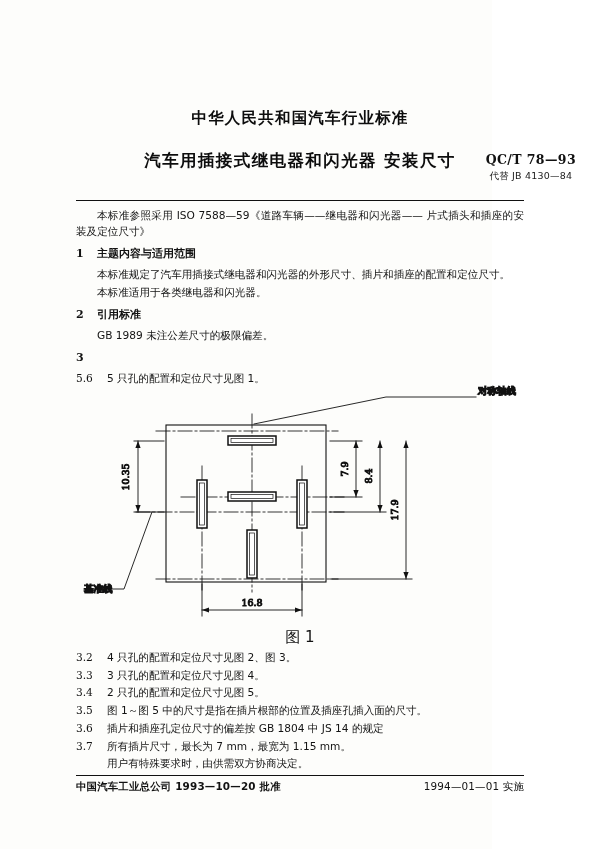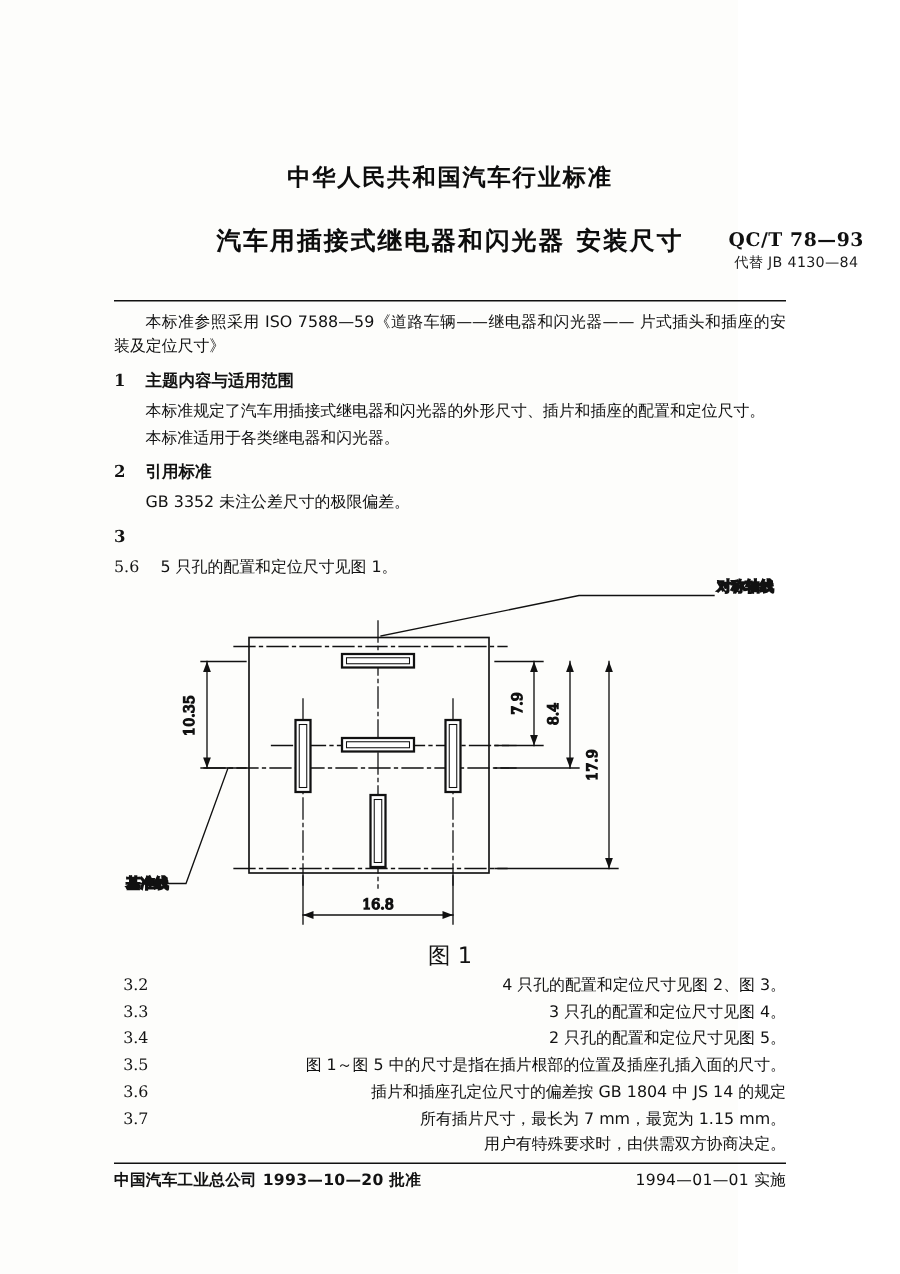--- a/index.html
+++ b/index.html
@@ -133,21 +133,20 @@
   }
 
   
   .lower-area {
     position: absolute;
     left: 76px; top: 648px;
     width: 448px;
     font-size: 10.6px;
     line-height: 1.58;
     color: #121212;
-    text-align: right;
   }
 
   
   .footer {
     position: absolute;
     left: 76px; top: 780px;
     width: 448px;
     display: flex;
     justify-content: space-between;
     font-size: 10.4px;
@@ -194,21 +193,21 @@
       <span class="num mono-n">1</span>
       <span>主题内容与适用范围</span>
     </div>
     <p class="para indent">本标准规定了汽车用插接式继电器和闪光器的外形尺寸、插片和插座的配置和定位尺寸。</p>
     <p class="para indent">本标准适用于各类继电器和闪光器。</p>
 
     <div class="sec-head">
       <span class="num mono-n">2</span>
       <span>引用标准</span>
     </div>
-    <p class="para ref-line">GB 3352   未注公差尺寸的极限偏差。</p>
+    <p class="para ref-line">GB 1989   未注公差尺寸的极限偏差。</p>
 
     <div class="sec-head">
       <span class="num mono-n">3</span>
     </div>
 
     <div class="sub-item">
       <span class="num">5.6</span>
       <span class="txt">5 只孔的配置和定位尺寸见图 1。</span>
     </div>
   </div>

